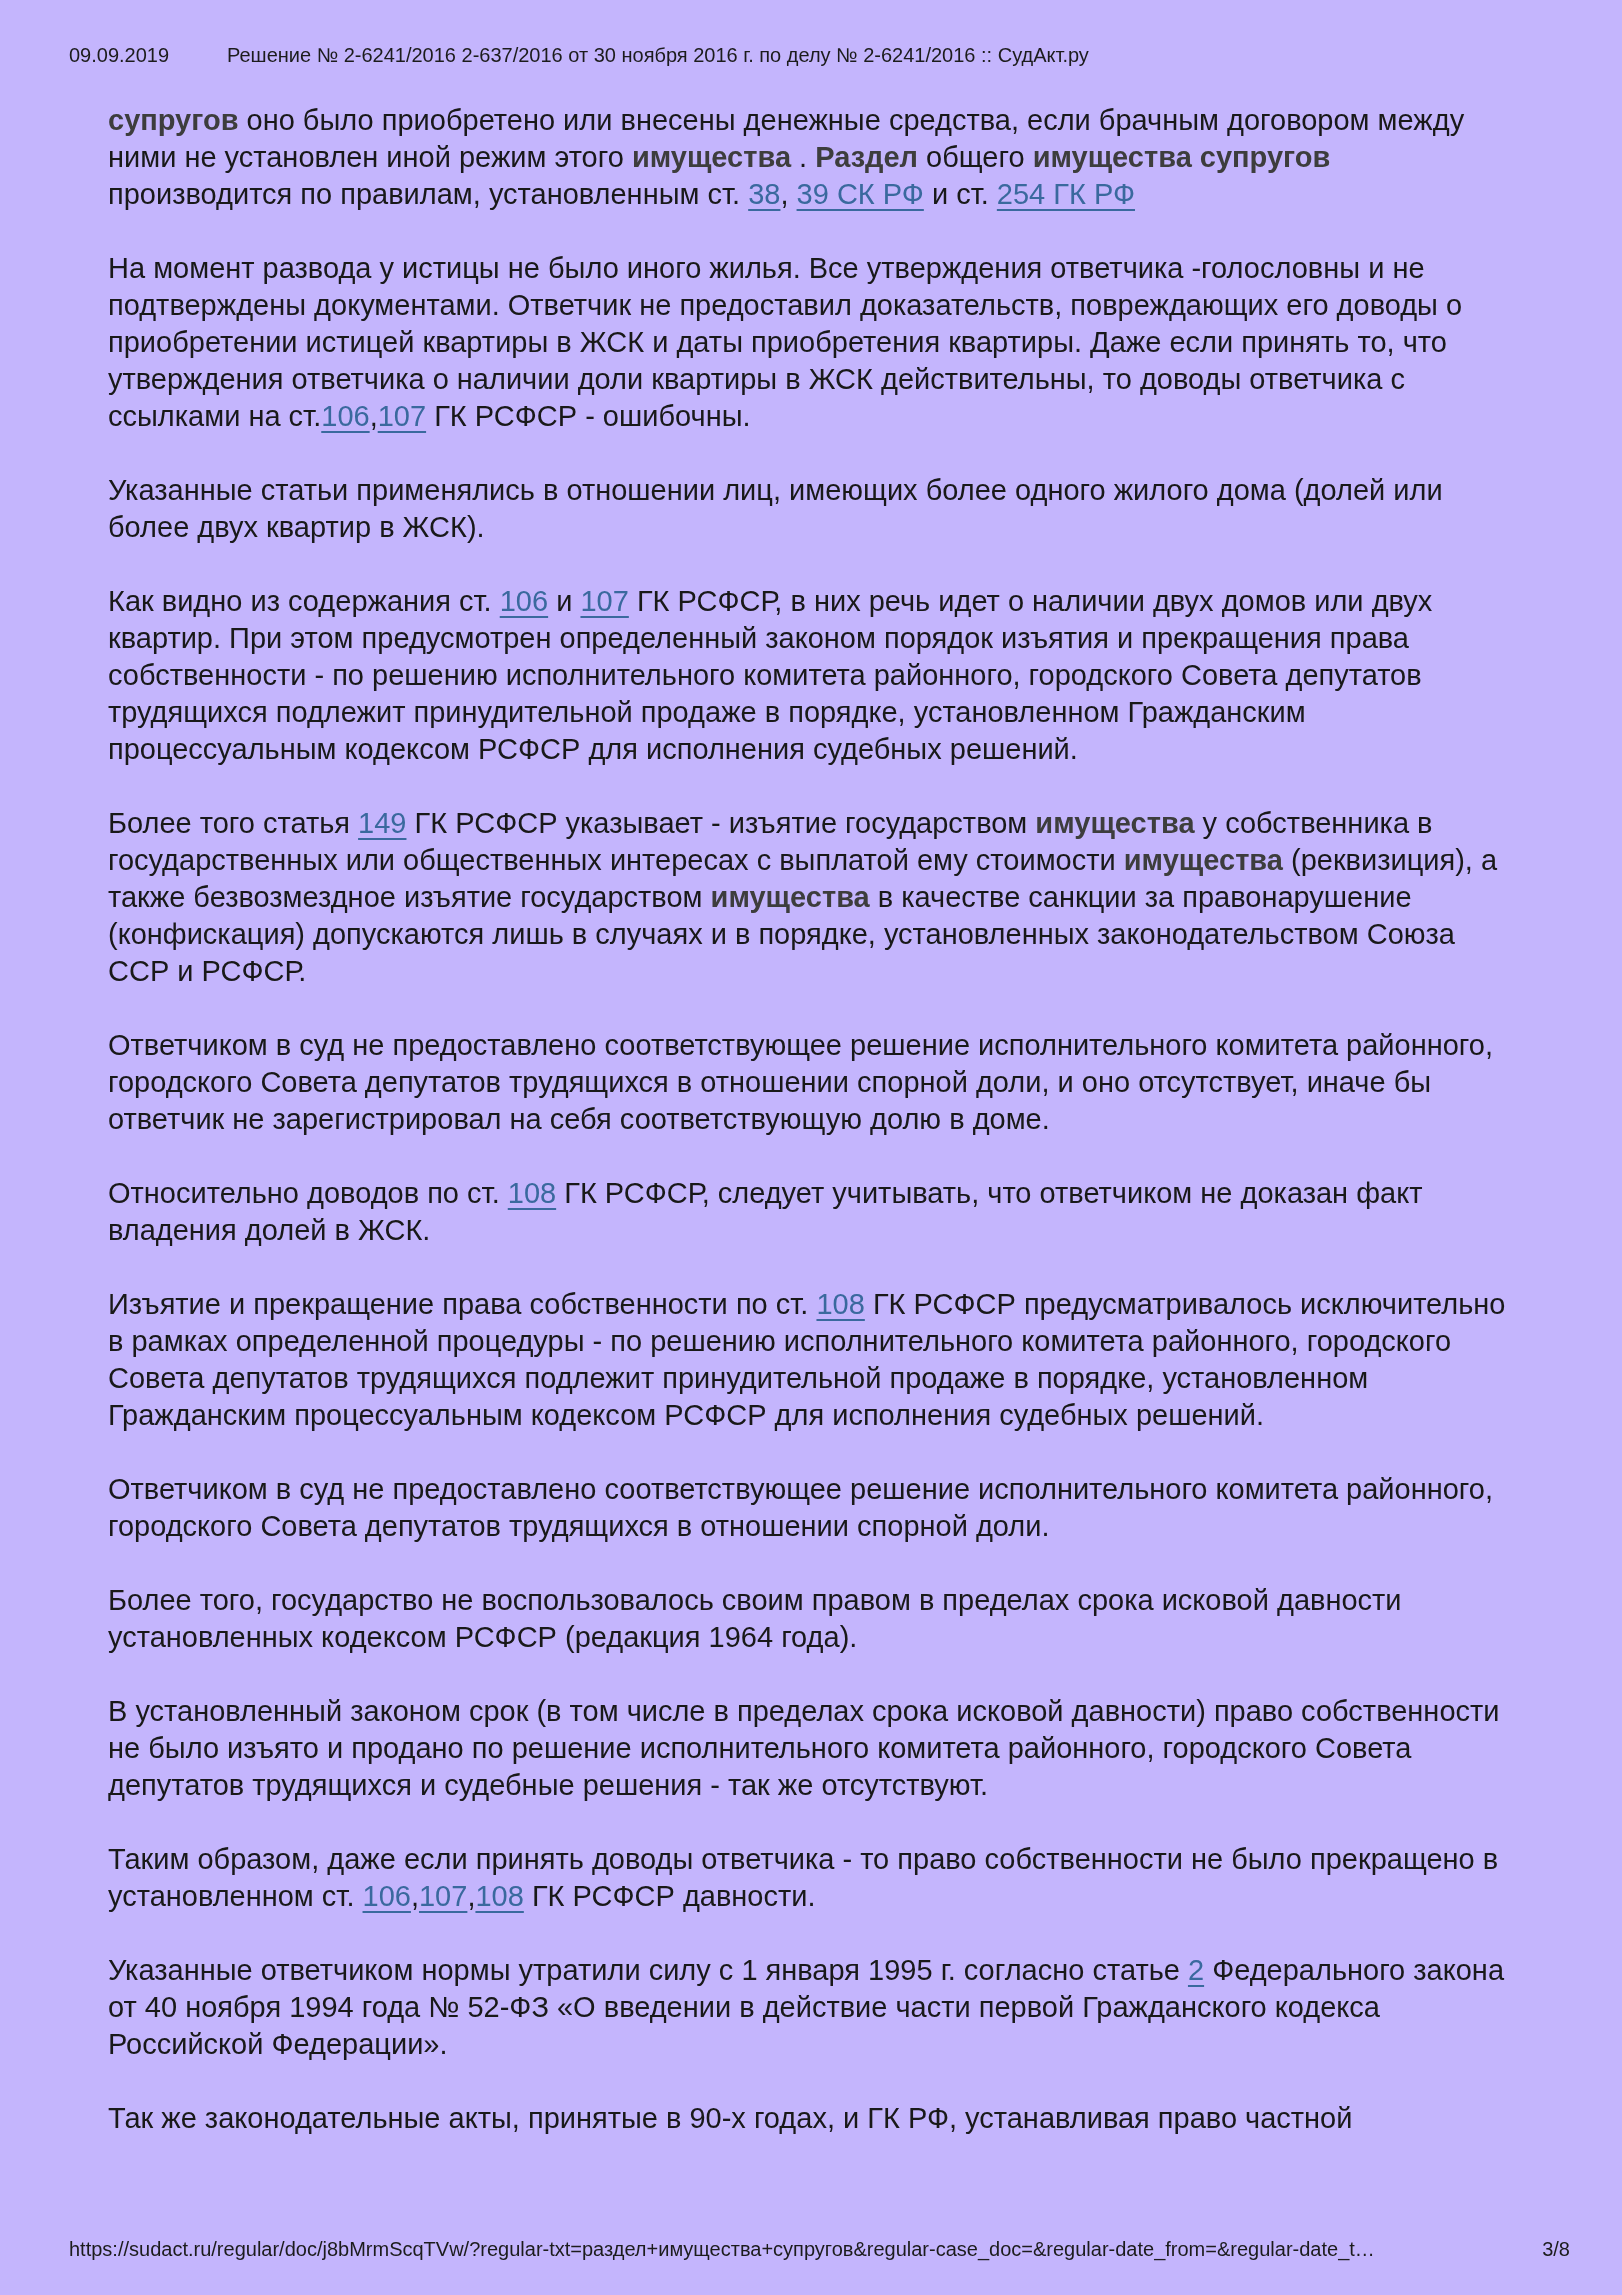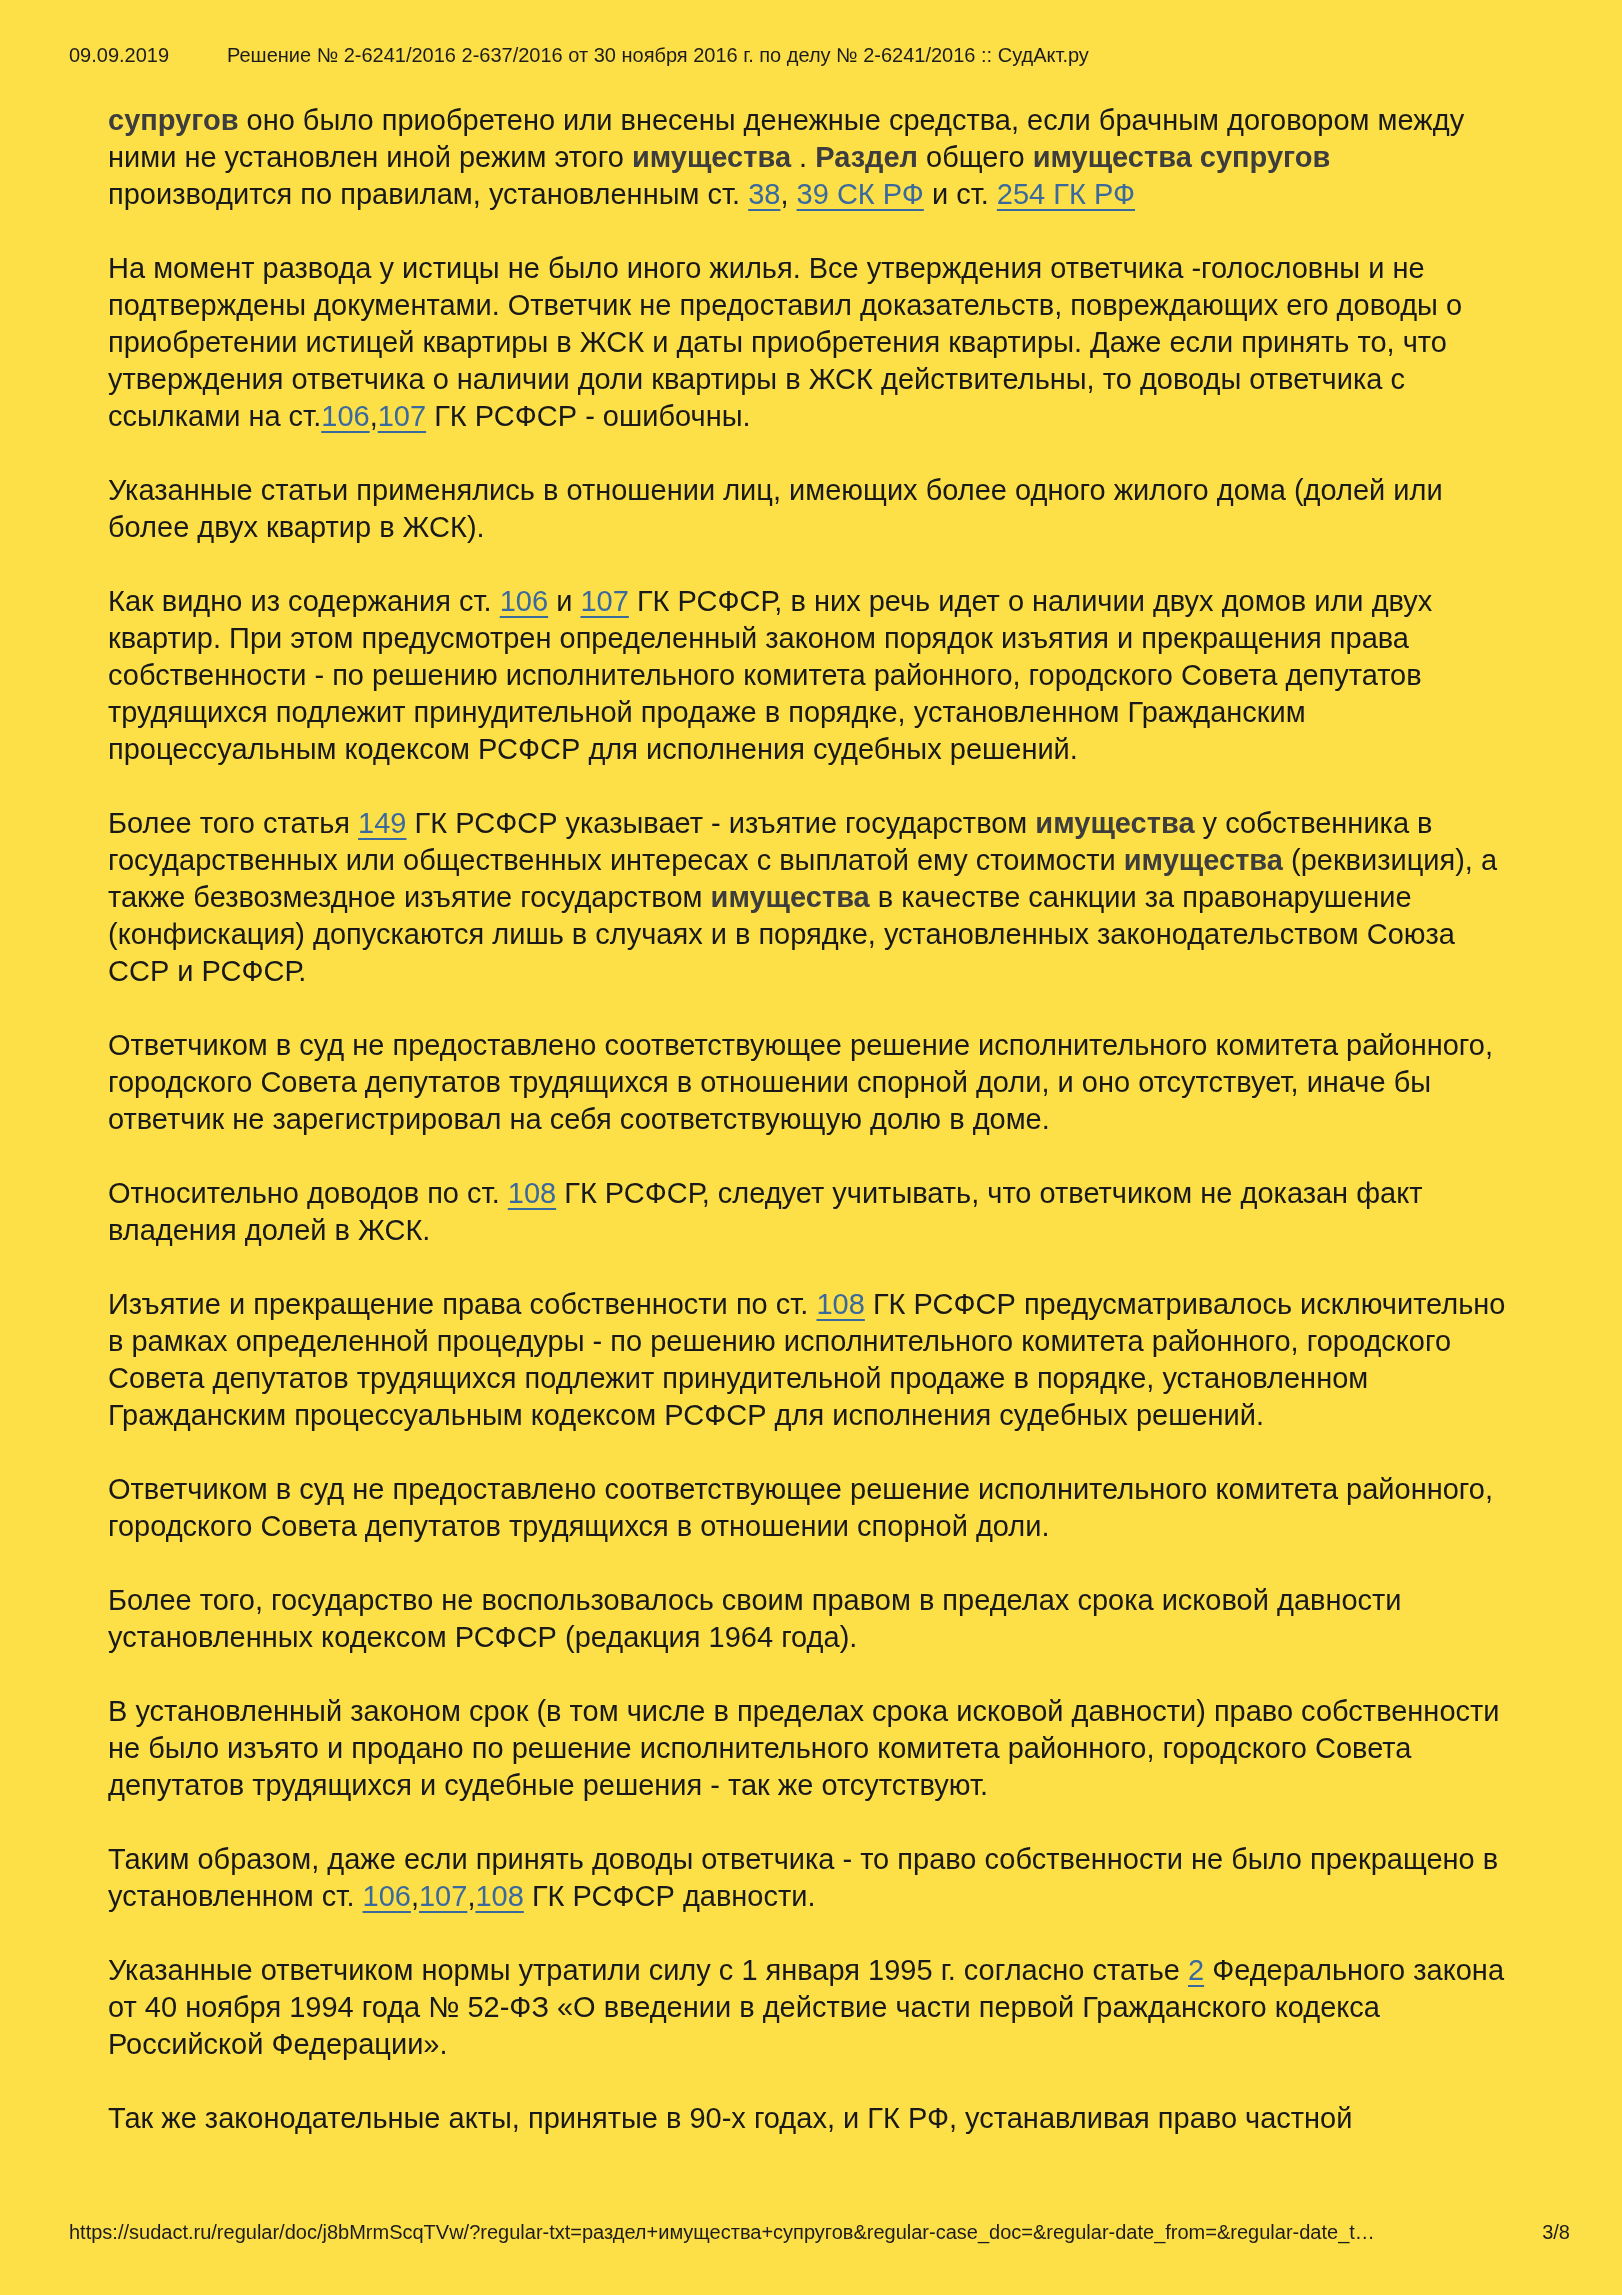--- a/index.html
+++ b/index.html
@@ -1,20 +1,20 @@
 <!DOCTYPE html>
 <html lang="ru" style="--link-color: #3a699e; --bold-color: #3d3d3d;font-size:10.5px"><head>
 <meta charset="utf-8">
 <style>
   html, body { margin: 0; padding: 0; background: #ffffff; }
   .page {
     position: relative;
     width: 1622px;
     height: 2295px;
-    background: #fde047;
+    background: #c4b5fd;
     font-family: "Liberation Sans", sans-serif;
     color: #191919;
     overflow: hidden;
   }
   
   .header {
     position: absolute;
     top: 42px; left: 0; right: 0;
     padding: 0 69px;
     display: flex;
@@ -45,21 +45,21 @@
   .content .lnk {
     color: var(--link-color, #3a699e);
     text-decoration: underline;
     text-decoration-thickness: 2px;
     text-underline-offset: 4.6px;
     cursor: pointer;
   }
   
   .footer {
     position: absolute;
-    bottom: 50px; left: 0; right: 0;
+    bottom: 33px; left: 0; right: 0;
     padding: 0 52px 0 69px;
     display: flex;
     align-items: center;
     font-size: 20px;
     line-height: 26px;
     color: #1c1c1c;
   }
   .footer-url {
     flex: 1;
     white-space: nowrap;

